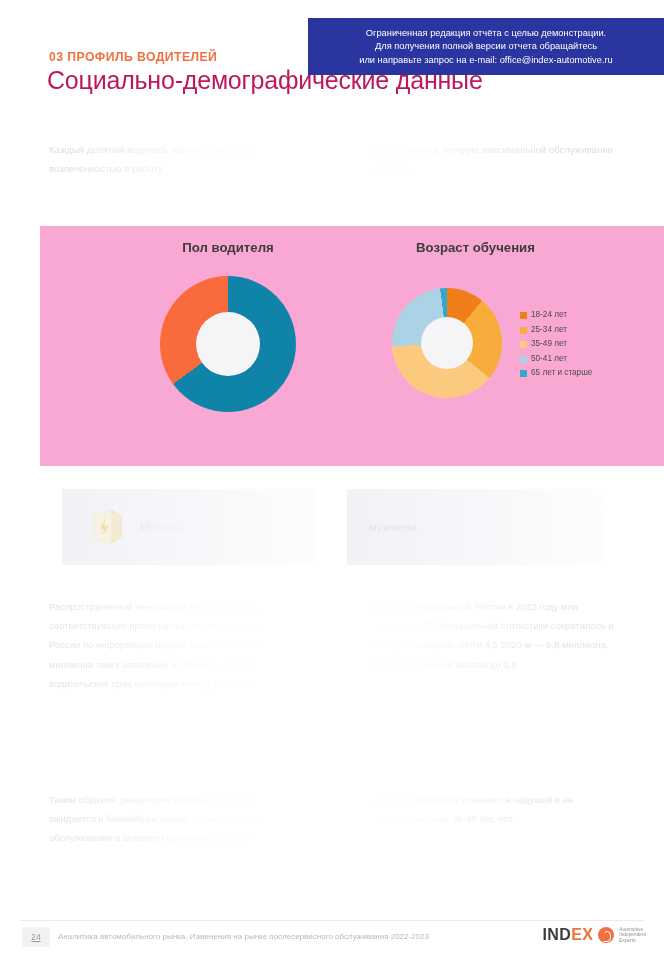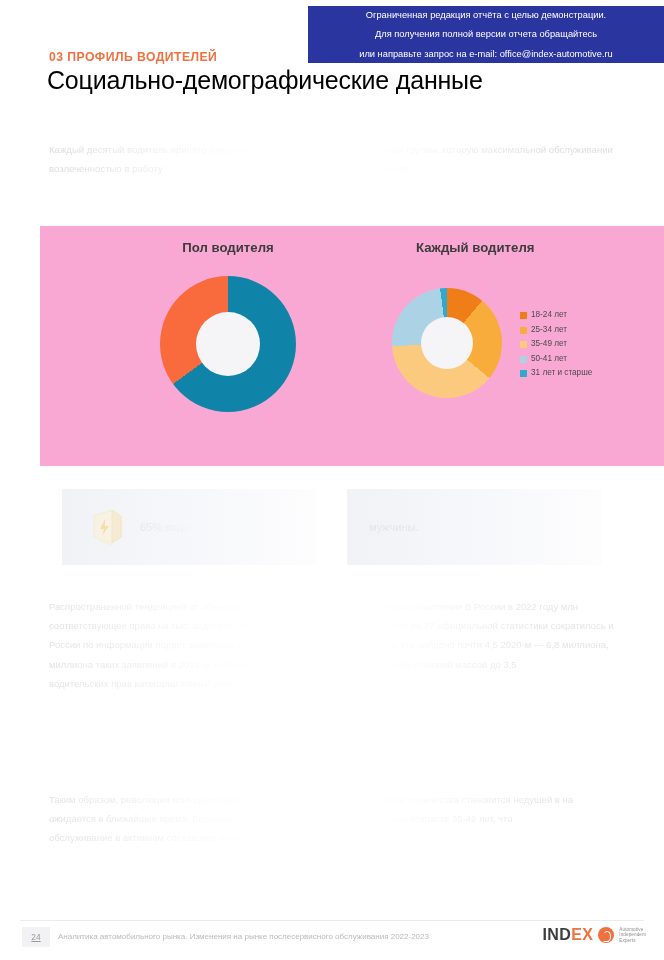--- a/index.html
+++ b/index.html
@@ -6,36 +6,36 @@
   html, body {
     width: 664px; height: 960px;
     background: #ffffff;
     font-family: "Liberation Sans", "DejaVu Sans", sans-serif;
     overflow: hidden;
   }
   .page { position: relative; width: 664px; height: 960px; background: #ffffff; }
 
   
   .demo-banner {
-    position: absolute; top: 6px; left: 308px; width: 356px; height: 57px;
+    position: absolute; top: 18px; left: 308px; width: 356px; height: 57px;
     background: #2b35a0; color: #ffffff;
-    display: flex; flex-direction: column; align-items: center; justify-content: space-between;
+    display: flex; flex-direction: column; align-items: center; justify-content: center;
     gap: 1px; padding: 3px 4px;
   }
   .demo-banner div { font-size: 9.3px; line-height: 12.4px; text-align: center; white-space: nowrap; }
 
   
   .kicker {
     position: absolute; left: 49px; top: 50px;
     font-size: 12.2px; font-weight: bold; letter-spacing: .45px;
     color: #f0713f; text-transform: uppercase;
   }
   .page-title {
     position: absolute; left: 47px; top: 66px;
-    font-size: 25px; font-weight: 400; color: #000000; letter-spacing: -.2px;
+    font-size: 25px; font-weight: 400; color: #be185d; letter-spacing: -.2px;
   }
 
   
   .intro { position: absolute; left: 49px; top: 140px; width: 566px; display: flex; gap: 42px; }
   .intro .col { width: 262px; }
   .intro p {
     font-size: 9.6px; line-height: 19px; color: #b9bcc4;
   }
   .fade-r { -webkit-mask-image: linear-gradient(to right, rgba(0,0,0,.55) 0%, rgba(0,0,0,.12) 55%, rgba(0,0,0,0) 80%);
             mask-image: linear-gradient(to right, rgba(0,0,0,.55) 0%, rgba(0,0,0,.12) 55%, rgba(0,0,0,0) 80%); }
@@ -142,21 +142,21 @@
   <div class="charts-band">
 
     <div class="chart-block" style="left:68px; width:240px;">
       <div class="chart-title">Пол водителя</div>
       <div class="donut-wrap" style="left:52px; top:50px;">
         <div class="donut" id="gender-donut" style="background: conic-gradient(rgb(15, 132, 168) 0deg, rgb(15, 132, 168) 234deg, rgb(249, 106, 61) 234deg, rgb(249, 106, 61) 360deg);"></div>
       </div>
     </div>
 
     <div class="chart-block" style="left:330px; width:300px;">
-      <div class="chart-title" style="text-align:left; left:46px; width:auto;">Каждый водителя</div>
+      <div class="chart-title" style="text-align:left; left:46px; width:auto;">Возраст обучения</div>
       <div class="donut-wrap" style="left:22px; top:62px;">
         <div class="donut" id="age-donut" style="background: conic-gradient(rgb(239, 125, 24) 0deg, rgb(239, 125, 24) 39.6deg, rgb(248, 172, 60) 39.6deg, rgb(248, 172, 60) 129.6deg, rgb(251, 202, 126) 129.6deg, rgb(251, 202, 126) 266.4deg, rgb(172, 211, 229) 266.4deg, rgb(172, 211, 229) 352.8deg, rgb(49, 168, 204) 352.8deg, rgb(49, 168, 204) 360deg);"></div>
       </div>
       <div class="legend" id="age-legend" style="left:150px; top:84px;">
           <div class="legend-item">
             <span class="legend-swatch" style="background: rgb(239, 125, 24);"></span>
             <span class="legend-label">18-24 лет</span>
           </div>
           <div class="legend-item">
             <span class="legend-swatch" style="background: rgb(248, 172, 60);"></span>
@@ -165,21 +165,21 @@
           <div class="legend-item">
             <span class="legend-swatch" style="background: rgb(251, 202, 126);"></span>
             <span class="legend-label">35-49 лет</span>
           </div>
           <div class="legend-item">
             <span class="legend-swatch" style="background: rgb(172, 211, 229);"></span>
             <span class="legend-label">50-41 лет</span>
           </div>
           <div class="legend-item">
             <span class="legend-swatch" style="background: rgb(49, 168, 204);"></span>
-            <span class="legend-label">31 лет и старше</span>
+            <span class="legend-label">65 лет и старше</span>
           </div>
         </div>
     </div>
 
   </div>
 
   <div class="cards">
     <div class="card card-a">
       <span class="card-icon">
         <svg viewBox="0 0 38 40" width="38" height="40" aria-hidden="true">

